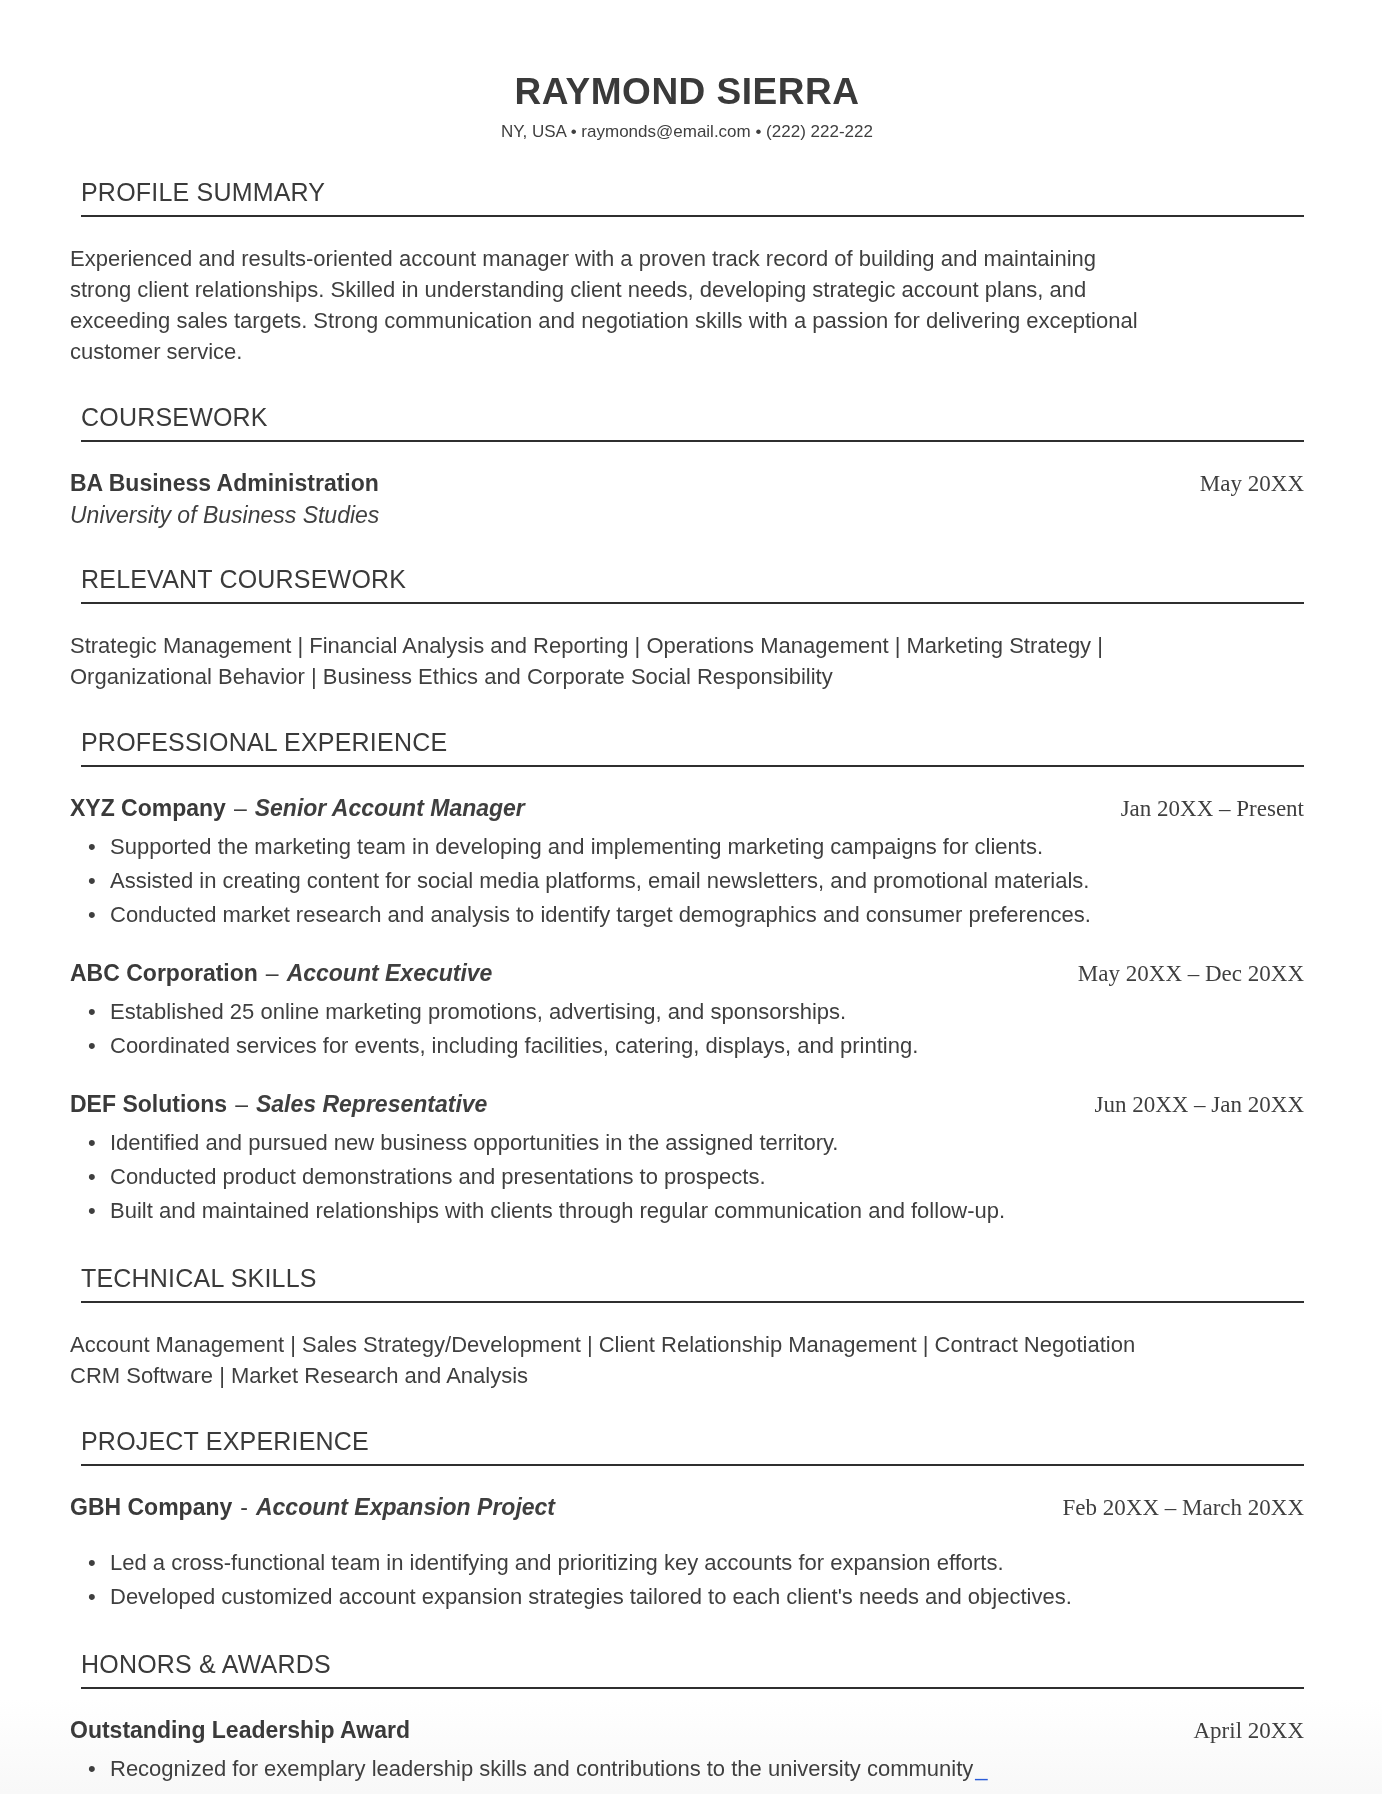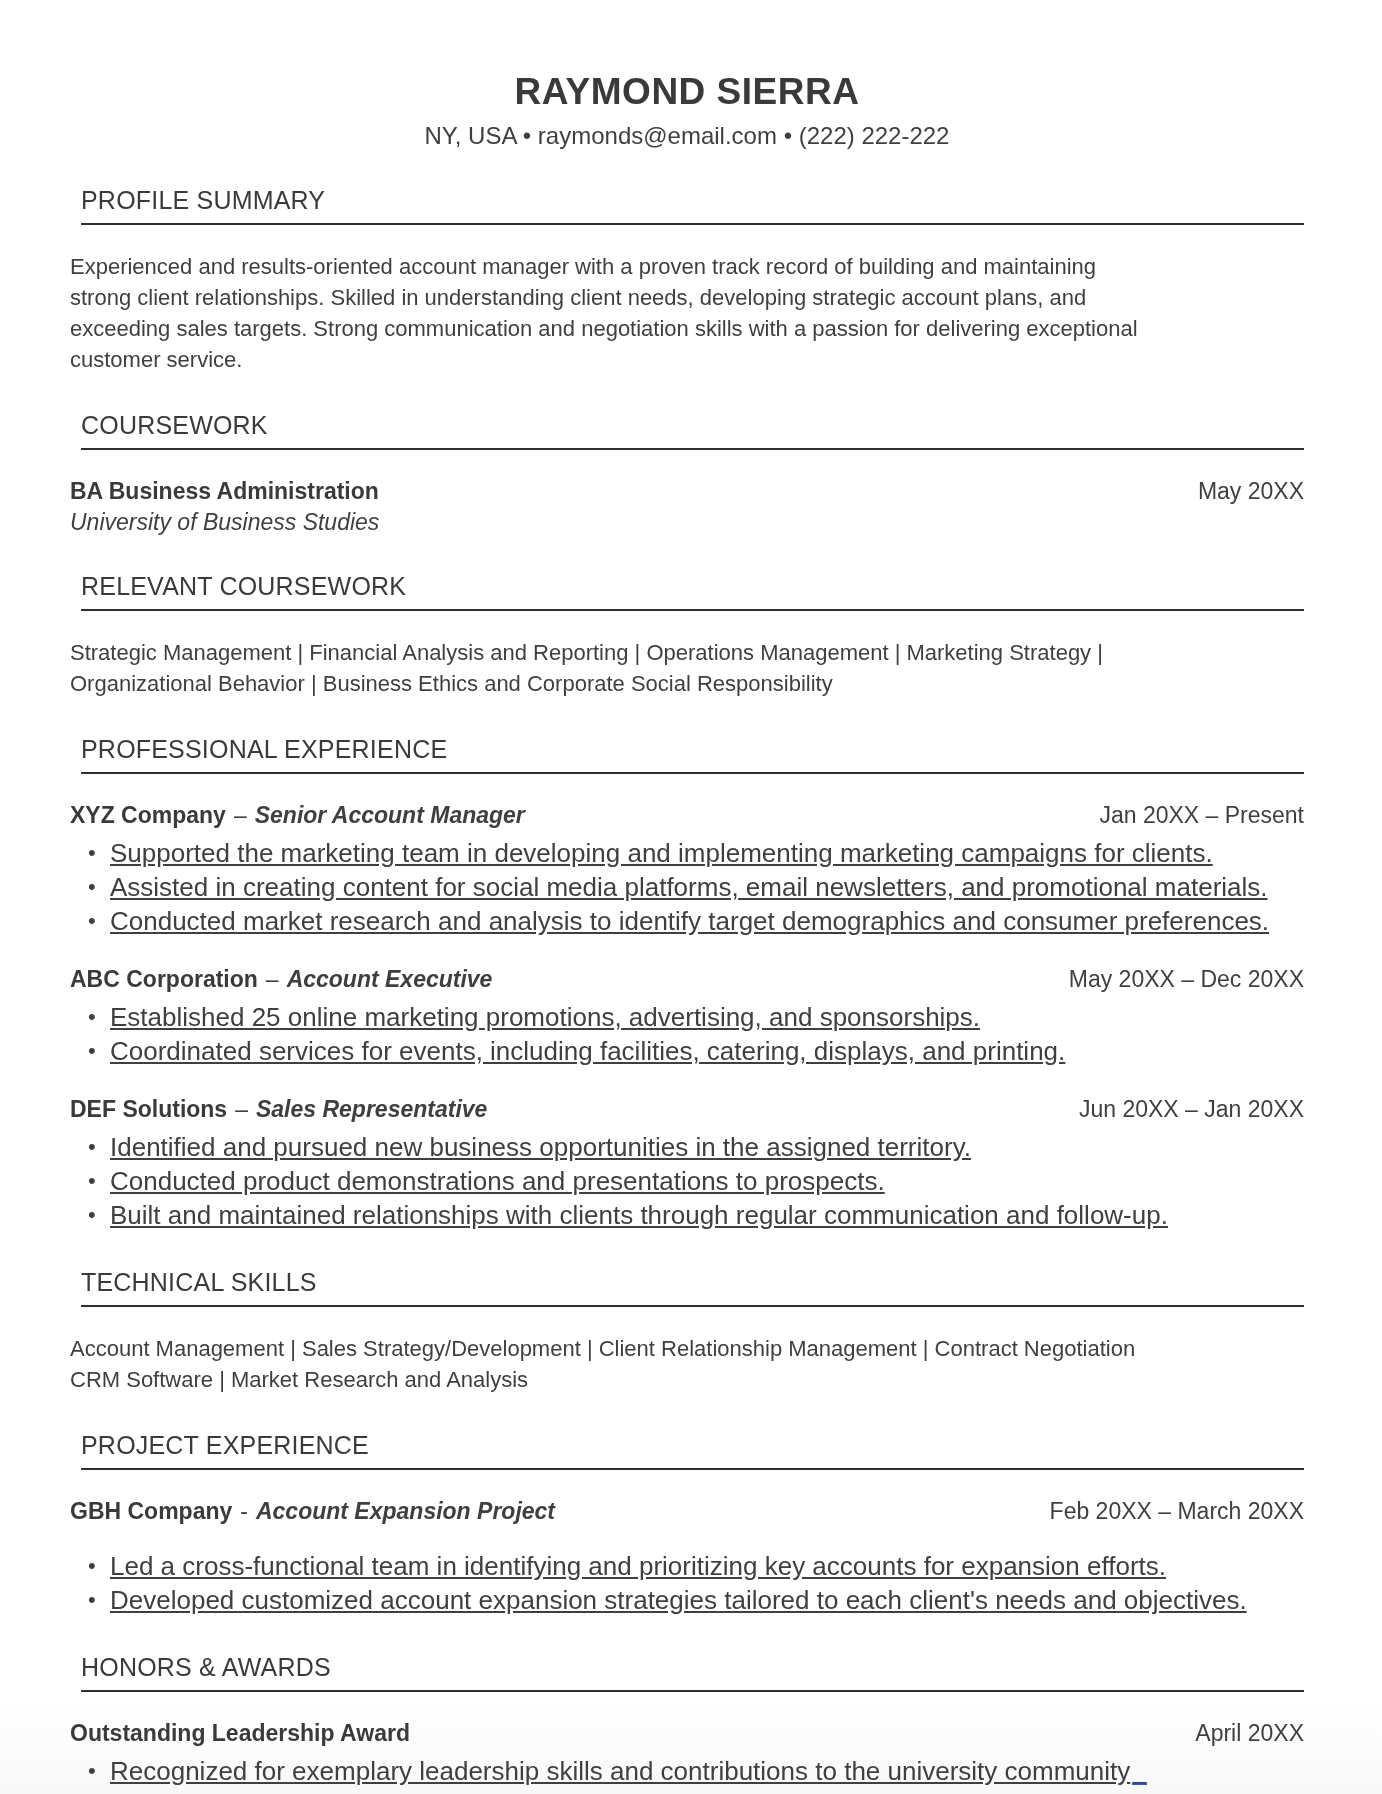--- a/index.html
+++ b/index.html
@@ -27,21 +27,21 @@
     margin: 0;
     text-align: center;
     font-size: 37px;
     font-weight: bold;
     color: #3a3a3a;
     letter-spacing: 0.5px;
     line-height: 1.1;
   }
   .contact {
     text-align: center;
-    font-size: 24px;
+    font-size: 17px;
     margin-top: 9px;
     color: #3f3f3f;
   }
   
   h2.sec {
     font-size: 25px;
     font-weight: normal;
     color: #3a3a3a;
     letter-spacing: 0.2px;
     margin: 36px 0 0 11px;
@@ -62,34 +62,33 @@
     justify-content: space-between;
     align-items: baseline;
     margin-top: 27px;
     font-size: 23px;
     line-height: 28px;
     gap: 32px;
   }
   .bold { font-weight: bold; color: #3a3a3a; }
   .italic { font-style: italic; font-weight: bold; }
   .sep { margin: 0 8px; }
-  .date { font-size: 23px; color: #3f3f3f; white-space: nowrap; }
+  .date { font-size: 23px; color: #3f3f3f; white-space: nowrap; font-family: Liberation Serif, serif; }
   .subline {
     font-size: 23px;
     font-style: italic;
     margin-top: 4px;
   }
   
   ul.bullets {
     margin: 7px 0 0 0;
     padding: 0 0 0 40px;
     list-style: none;
-    font-size: 26px;
+    font-size: 22px;
     line-height: 34px;
-    text-decoration: underline;
   }
   ul.bullets li { position: relative; }
   ul.bullets li::before {
     content: "\2022";
     position: absolute;
     left: -22px;
     top: 0;
     font-size: 22px;
     color: #3f3f3f;
   }

